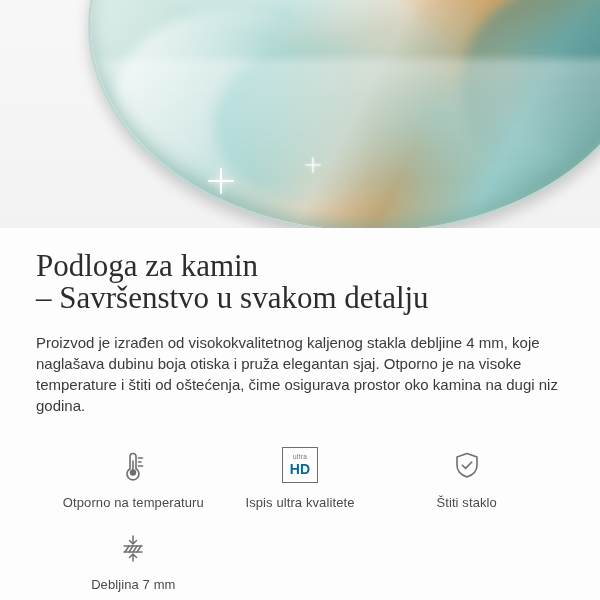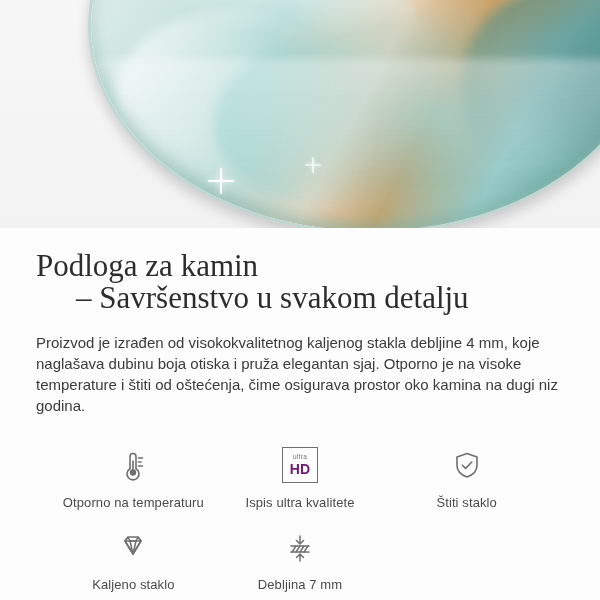--- a/index.html
+++ b/index.html
@@ -122,21 +122,21 @@
     padding: 10px 36px 0 36px;
   }
   .title {
     font-family: "Liberation Serif", serif;
     font-size: 31px;
     line-height: 32px;
     color: #2c2c2c;
     font-weight: 400;
     margin: 12px 0 0 0;
   }
-  .title .line2 { display: block; margin-left: 40px; }
+  .title .line2 { display: block; }
 
   .desc {
     margin-top: 18px;
     font-size: 15px;
     line-height: 21px;
     color: #3b3b3b;
     max-width: 532px;
   }
 
   
@@ -177,21 +177,21 @@
     line-height: 1;
   }
   .hd-box .ultra {
     font-size: 6.5px;
     color: #6f6f6f;
     letter-spacing: 0.3px;
   }
   .hd-box .hd {
     font-size: 14px;
     font-weight: bold;
-    color: #701a75;
+    color: #0369a1;
     margin-top: 1px;
   }
 </style>
 </head>
 <body>
 
 <div class="page">
 
   <div class="hero">
     <div class="hero-bg"></div>
@@ -246,32 +246,20 @@
       <div class="feature">
         <div class="feature-icon">
           <svg width="40" height="40" viewBox="0 0 40 40" fill="none" stroke="#6f6f6f" stroke-width="1.6" stroke-linecap="round" stroke-linejoin="round">
             <path d="M20 8.5l10 3.6v8.2c0 6-4.2 9.8-10 11.6-5.8-1.8-10-5.6-10-11.6v-8.2z"></path>
             <path d="M15.4 20.2l3.2 3.2 6.2-6.4"></path>
           </svg>
         </div>
         <div class="feature-label">Štiti staklo</div>
       </div>
 
-      <div class="feature">
-        <div class="feature-icon">
-          <svg width="40" height="40" viewBox="0 0 40 40" fill="none" stroke="#6f6f6f" stroke-width="1.5" stroke-linejoin="round">
-            <path d="M12 14h16l-8 13z"></path>
-            <path d="M12 14l3-4h10l3 4"></path>
-            <path d="M15 10l-3 4 8 13 8-13-3-4"></path>
-            <path d="M17 14l3 13 3-13"></path>
-            <path d="M15 10l2 4h6l2-4"></path>
-          </svg>
-        </div>
-        <div class="feature-label">Kaljeno staklo</div>
-      </div>
 
 
       <div class="feature">
         <div class="feature-icon">
           <svg width="40" height="40" viewBox="0 0 40 40" fill="none" stroke="#6f6f6f" stroke-width="1.5" stroke-linecap="round" stroke-linejoin="round">
             <line x1="20" y1="9" x2="20" y2="16"></line>
             <path d="M16.5 13.5L20 17l3.5-3.5"></path>
             <line x1="11" y1="19" x2="29" y2="19"></line>
             <line x1="11" y1="25" x2="29" y2="25"></line>
             <line x1="12" y1="25" x2="16" y2="19"></line>

